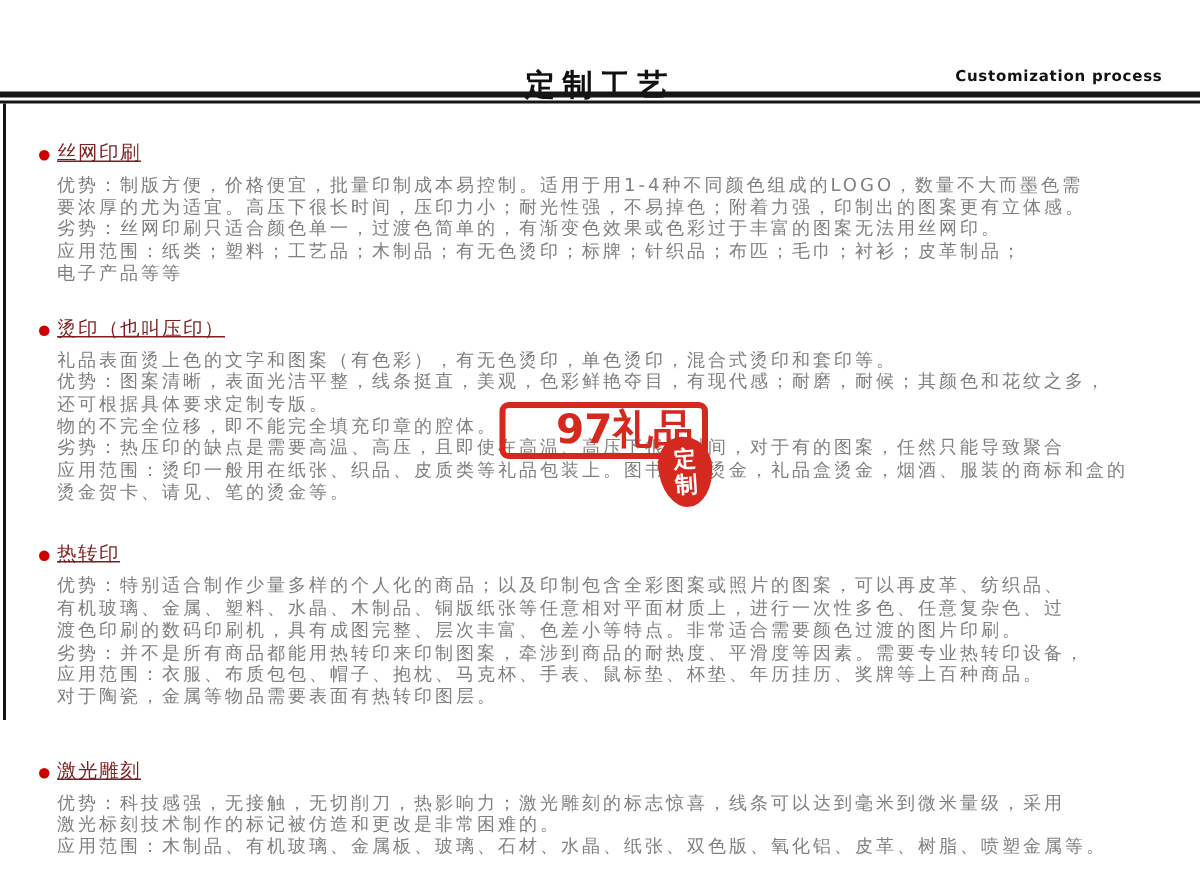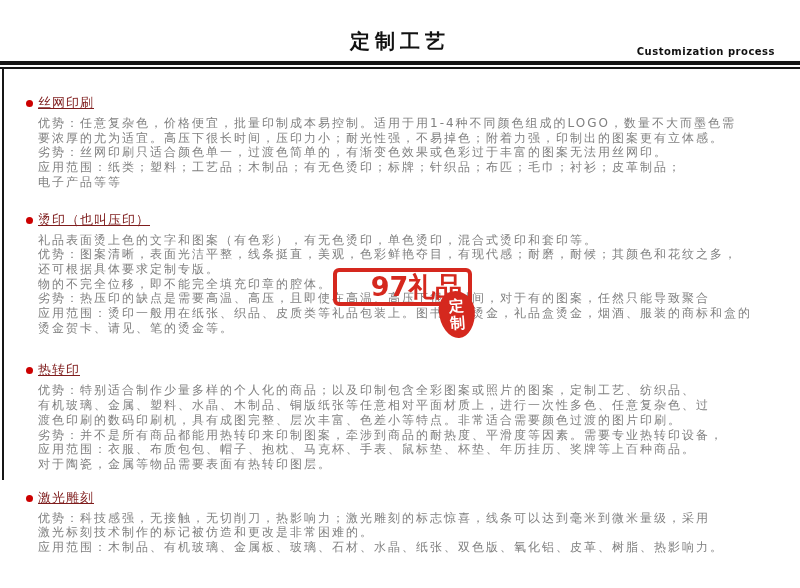--- a/index.html
+++ b/index.html
@@ -10,21 +10,21 @@
     position:relative;
     overflow:hidden;
     -webkit-font-smoothing:none;
   }
   .page-title{
     text-align:center;
     font-size:20px;
     font-weight:bold;
     color:#111;
     letter-spacing:5px;
-    padding-top:28px;
+    padding-top:43px;
     margin:0;
   }
   .page-subtitle{
     position:absolute;
     top:46px;
     right:25px;
     font-size:10px;
     font-weight:bold;
     color:#111;
     letter-spacing:0.5px;
@@ -49,21 +49,21 @@
   }
   .content{
     position:absolute;
     left:38px;top:89px;
     width:758px;
   }
   .section{position:relative;}
   .sec1{margin-top:6px;}
   .sec2{margin-top:22px;}
   .sec3{margin-top:27px;}
-  .sec4{margin-top:18px;}
+  .sec4{margin-top:35px;}
   .section-heading{
     position:relative;
     color:#7f1d1d;
     font-size:13px;
     line-height:16px;
     letter-spacing:1px;
     text-decoration:underline;
     white-space:nowrap;
   }
   .bullet{
@@ -124,21 +124,21 @@
 <div class="left-rule"></div>
 
 <div class="content">
 
   <div class="section sec1">
     <div class="section-heading">
       <span class="bullet"></span>
       <span>丝网印刷</span>
     </div>
     <div class="section-body">
-      <div class="body-line">优势：任意复杂色，价格便宜，批量印制成本易控制。适用于用1-4种不同颜色组成的LOGO，数量不大而墨色需</div>
+      <div class="body-line">优势：制版方便，价格便宜，批量印制成本易控制。适用于用1-4种不同颜色组成的LOGO，数量不大而墨色需</div>
       <div class="body-line">要浓厚的尤为适宜。高压下很长时间，压印力小；耐光性强，不易掉色；附着力强，印制出的图案更有立体感。</div>
       <div class="body-line">劣势：丝网印刷只适合颜色单一，过渡色简单的，有渐变色效果或色彩过于丰富的图案无法用丝网印。</div>
       <div class="body-line">应用范围：纸类；塑料；工艺品；木制品；有无色烫印；标牌；针织品；布匹；毛巾；衬衫；皮革制品；</div>
       <div class="body-line">电子产品等等</div>
     </div>
   </div>
 
   <div class="section sec2">
     <div class="section-heading">
       <span class="bullet"></span>
@@ -154,38 +154,38 @@
       <div class="body-line">烫金贺卡、请见、笔的烫金等。</div>
     </div>
   </div>
 
   <div class="section sec3">
     <div class="section-heading">
       <span class="bullet"></span>
       <span>热转印</span>
     </div>
     <div class="section-body">
-      <div class="body-line">优势：特别适合制作少量多样的个人化的商品；以及印制包含全彩图案或照片的图案，定制工艺、纺织品、</div>
+      <div class="body-line">优势：特别适合制作少量多样的个人化的商品；以及印制包含全彩图案或照片的图案，可以再皮革、纺织品、</div>
       <div class="body-line">有机玻璃、金属、塑料、水晶、木制品、铜版纸张等任意相对平面材质上，进行一次性多色、任意复杂色、过</div>
       <div class="body-line">渡色印刷的数码印刷机，具有成图完整、层次丰富、色差小等特点。非常适合需要颜色过渡的图片印刷。</div>
       <div class="body-line">劣势：并不是所有商品都能用热转印来印制图案，牵涉到商品的耐热度、平滑度等因素。需要专业热转印设备，</div>
       <div class="body-line">应用范围：衣服、布质包包、帽子、抱枕、马克杯、手表、鼠标垫、杯垫、年历挂历、奖牌等上百种商品。</div>
       <div class="body-line">对于陶瓷，金属等物品需要表面有热转印图层。</div>
     </div>
   </div>
 
   <div class="section sec4">
     <div class="section-heading">
       <span class="bullet"></span>
       <span>激光雕刻</span>
     </div>
     <div class="section-body">
       <div class="body-line">优势：科技感强，无接触，无切削刀，热影响力；激光雕刻的标志惊喜，线条可以达到毫米到微米量级，采用</div>
       <div class="body-line">激光标刻技术制作的标记被仿造和更改是非常困难的。</div>
-      <div class="body-line">应用范围：木制品、有机玻璃、金属板、玻璃、石材、水晶、纸张、双色版、氧化铝、皮革、树脂、热影响力。</div>
+      <div class="body-line">应用范围：木制品、有机玻璃、金属板、玻璃、石材、水晶、纸张、双色版、氧化铝、皮革、树脂、喷塑金属等。</div>
     </div>
   </div>
 
 </div>
 
 <div class="wm-box">97礼品</div>
 <div class="wm-seal">
   <span>定</span>
   <span>制</span>
 </div>

